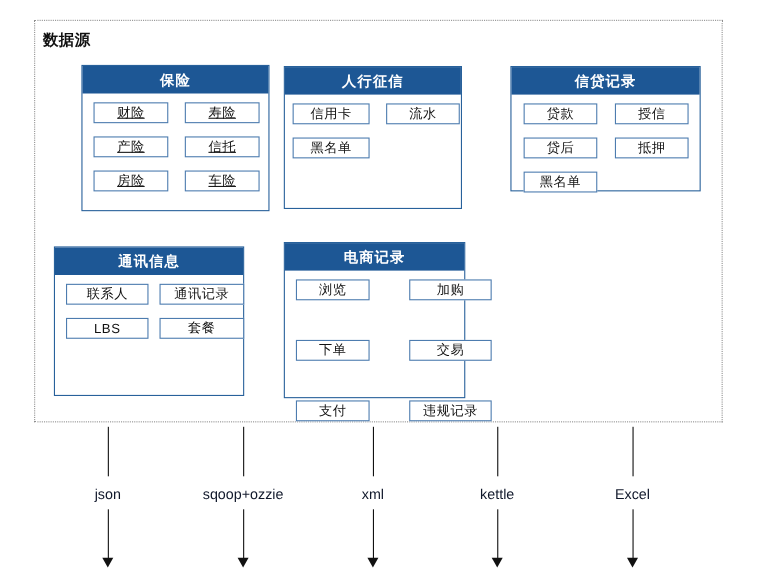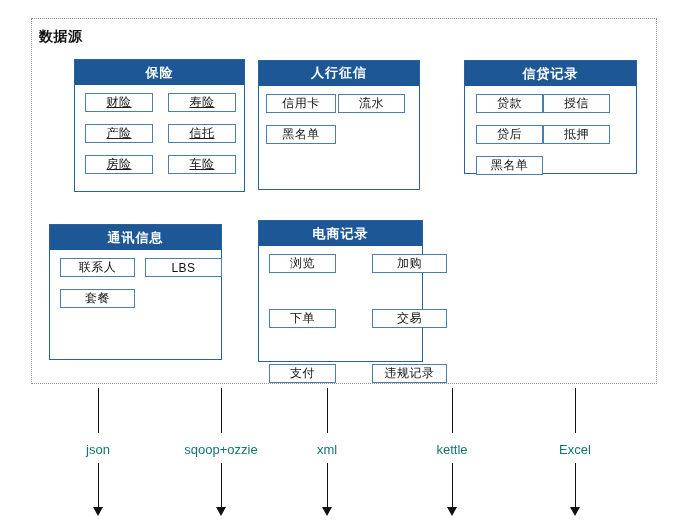--- a/index.html
+++ b/index.html
@@ -25,32 +25,32 @@
   .panel{position:absolute;background:#ffffff;border:1px solid var(--panel-border);}
   .panel-header{height:25px;line-height:25px;background:var(--header-blue);color:#ffffff;
                 text-align:center;font-size:13px;font-weight:bold;letter-spacing:1px;}
   .panel-body{display:grid;padding-top:8px;row-gap:12px;}
   .item{height:19px;border:1px solid var(--item-border);background:#ffffff;
         display:flex;align-items:center;justify-content:center;
         font-size:12px;color:#111;letter-spacing:.5px;white-space:nowrap;}
 
   
   .p1 .panel-body{grid-template-columns:68px 68px;column-gap:15px;padding-left:10px;text-decoration:underline;}
-  .p2 .panel-body{grid-template-columns:70px 67px;column-gap:2px;padding-left:7px;}
-  .p3 .panel-body{grid-template-columns:67px 67px;padding-left:11px;text-align:center;}
+  .p2 .panel-body{grid-template-columns:70px 67px;column-gap:15px;padding-left:7px;}
+  .p3 .panel-body{grid-template-columns:67px 67px;column-gap:16px;padding-left:11px;text-align:center;}
   .p4 .panel-body{grid-template-columns:75px 77px;column-gap:10px;padding-left:10px;}
   .p5 .panel-body{grid-template-columns:67px 75px;column-gap:13px;padding-left:10px;gap:36px;}
 
   
   .flow-col{position:absolute;top:386px;width:120px;height:132px;}
   .vline{position:absolute;left:59.5px;width:1px;background:var(--arrow);}
   .vline.top{top:2px;height:45px;}
   .vline.bottom{top:77px;height:45px;}
   .flow-label{position:absolute;top:56px;left:0;width:100%;text-align:center;
-              font-size:13px;color:#0f766e;}
+              font-size:13px;color:#0f172a;}
   .arrowhead{position:absolute;left:55px;top:121px;width:0;height:0;
              border-left:5px solid transparent;border-right:5px solid transparent;
              border-top:9px solid var(--arrow);}
 </style>
 </head>
 <body>
 
 <div class="stage">
 
   <div class="frame">
@@ -62,21 +62,21 @@
     <div class="panel-body">
       <div class="item">财险</div>
       <div class="item">寿险</div>
       <div class="item">产险</div>
       <div class="item">信托</div>
       <div class="item">房险</div>
       <div class="item">车险</div>
     </div>
   </section>
 
-  <section class="panel p2" style="left:258px;top:60px;width:162px;height:130px;font-family:Liberation Mono, monospace;">
+  <section class="panel p2" style="left:258px;top:60px;width:162px;height:130px;">
     <header class="panel-header">人行征信</header>
     <div class="panel-body">
       <div class="item">信用卡</div>
       <div class="item">流水</div>
       <div class="item">黑名单</div>
     </div>
   </section>
 
   <section class="panel p3" style="left:464px;top:60px;width:173px;height:114px;">
     <header class="panel-header">信贷记录</header>
@@ -86,20 +86,21 @@
       <div class="item">贷后</div>
       <div class="item">抵押</div>
       <div class="item">黑名单</div>
     </div>
   </section>
 
   <section class="panel p4" style="left:49px;top:224px;width:173px;height:136px;">
     <header class="panel-header">通讯信息</header>
     <div class="panel-body">
       <div class="item">联系人</div>
+      <div class="item">通讯记录</div>
       <div class="item">LBS</div>
       <div class="item">套餐</div>
     </div>
   </section>
 
   <section class="panel p5" style="left:258px;top:220px;width:165px;height:142px;">
     <header class="panel-header">电商记录</header>
     <div class="panel-body">
       <div class="item">浏览</div>
       <div class="item">加购</div>
@@ -117,21 +118,21 @@
     <div class="arrowhead"></div>
   </div>
 
   <div class="flow-col" style="left:161px;">
     <div class="vline top"></div>
     <div class="flow-label">sqoop+ozzie</div>
     <div class="vline bottom"></div>
     <div class="arrowhead"></div>
   </div>
 
-  <div class="flow-col" style="left:267px;">
+  <div class="flow-col" style="left:279px;">
     <div class="vline top"></div>
     <div class="flow-label">xml</div>
     <div class="vline bottom"></div>
     <div class="arrowhead"></div>
   </div>
 
   <div class="flow-col" style="left:515px;">
     <div class="vline top"></div>
     <div class="flow-label">Excel</div>
     <div class="vline bottom"></div>

